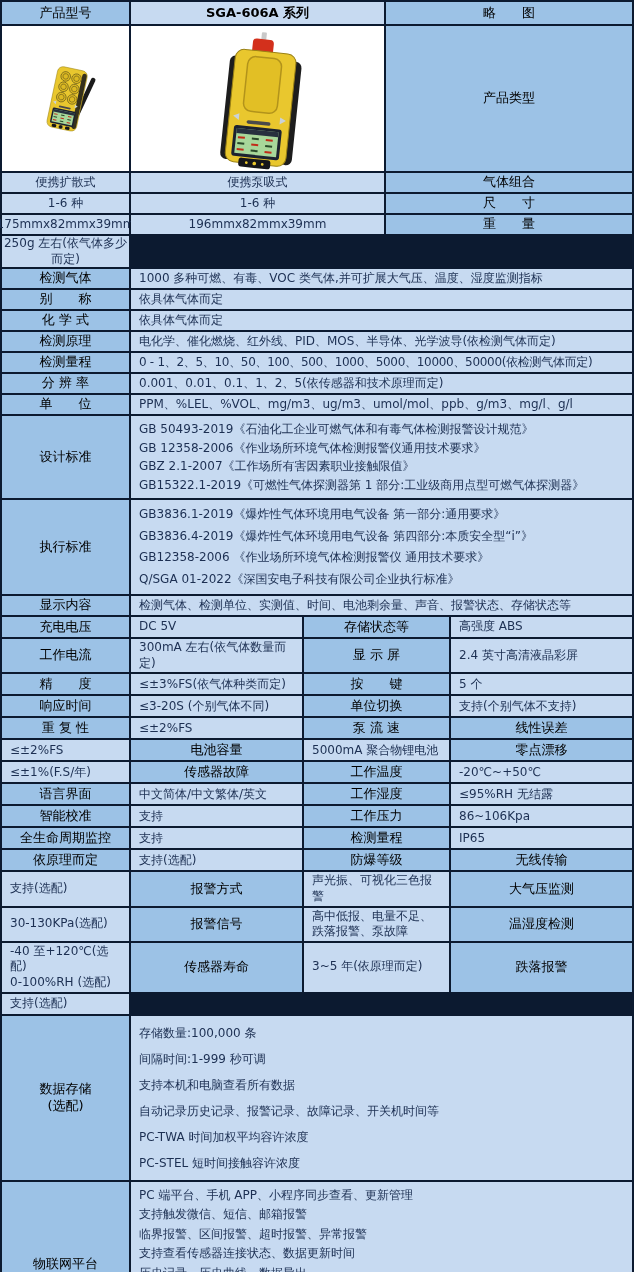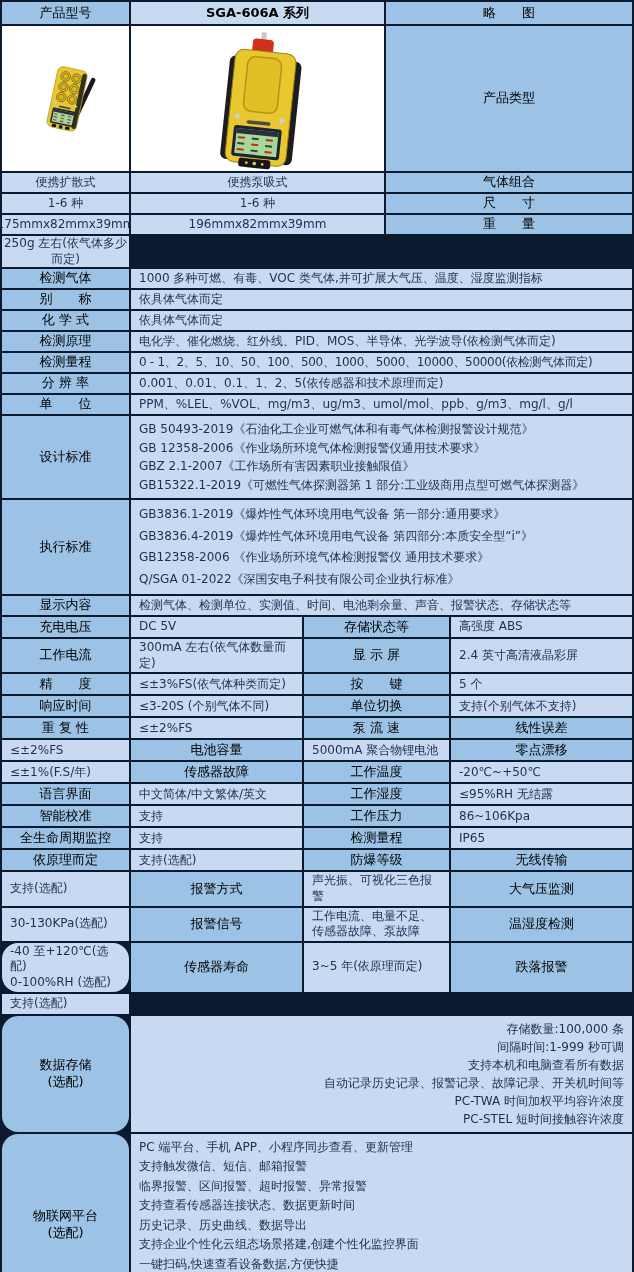--- a/index.html
+++ b/index.html
@@ -29,23 +29,23 @@
     justify-content:center; text-align:center;
   }
   .center{justify-content:center; text-align:center;}
   .left{padding:1px 8px;}
   .bold{font-weight:bold; font-size:13px; color:#000;}
   .white{background:var(--white-bg); padding:0;}
   .h-head{min-height:22px;}
   .h-img{height:145px; display:block;}
   .multi{white-space:pre-line; padding:4px 8px; align-items:flex-start; display:block;}
   .lh18{line-height:18.5px;} .lh21{line-height:21.5px;}
-  .lh20{line-height:18px;text-align:right;} .lh19{line-height:19.5px;}
+  .lh20{line-height:26px;} .lh19{line-height:19.5px;}
   .sec4 .cell{min-height:20px;}
-  .prewrap{white-space:pre-line;border-radius:16px;}
+  .prewrap{white-space:pre-line;}
   .tight{letter-spacing:-0.3px;}
 </style>
 </head>
 <body>
 
 <div class="sheet">
 
   <div class="sec sec3">
     <div class="cell lab h-head">产品型号</div>
     <div class="cell center bold h-head">SGA-606A 系列</div>
@@ -241,21 +241,21 @@
     <div class="cell lab">防爆等级</div>
     <div class="cell lab">无线传输</div>
     <div class="cell left">支持(选配)</div>
 
     <div class="cell lab">报警方式</div>
     <div class="cell left">声光振、可视化三色报警</div>
     <div class="cell lab">大气压监测</div>
     <div class="cell left">30-130KPa(选配)</div>
 
     <div class="cell lab">报警信号</div>
-    <div class="cell left">工作电流、电量不足、传感器故障、泵故障</div>
+    <div class="cell left">高中低报、电量不足、跌落报警、泵故障</div>
     <div class="cell lab">温湿度检测</div>
     <div class="cell left prewrap">-40 至+120℃(选配)
 0-100%RH  (选配)</div>
 
     <div class="cell lab">传感器寿命</div>
     <div class="cell left">3~5 年(依原理而定)</div>
     <div class="cell lab">跌落报警</div>
     <div class="cell left">支持(选配)</div>
   </div>
 

